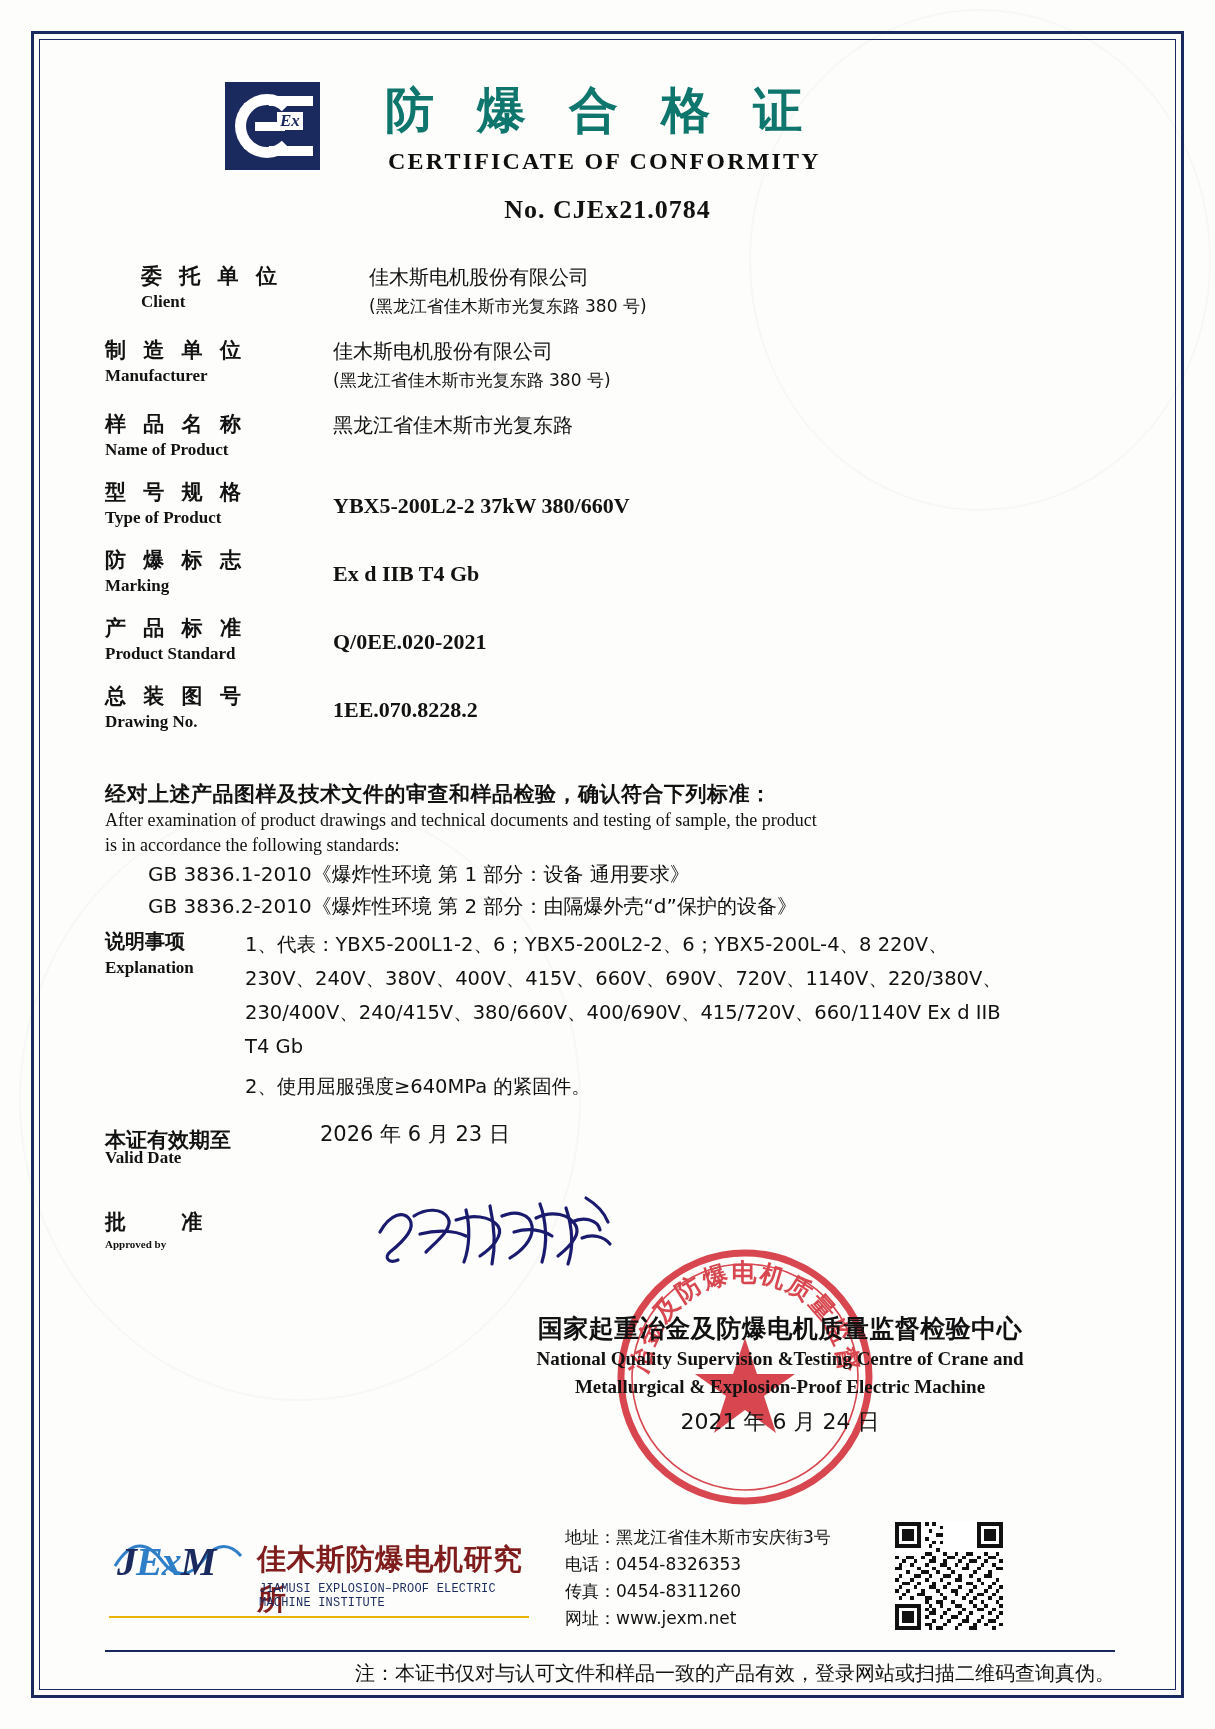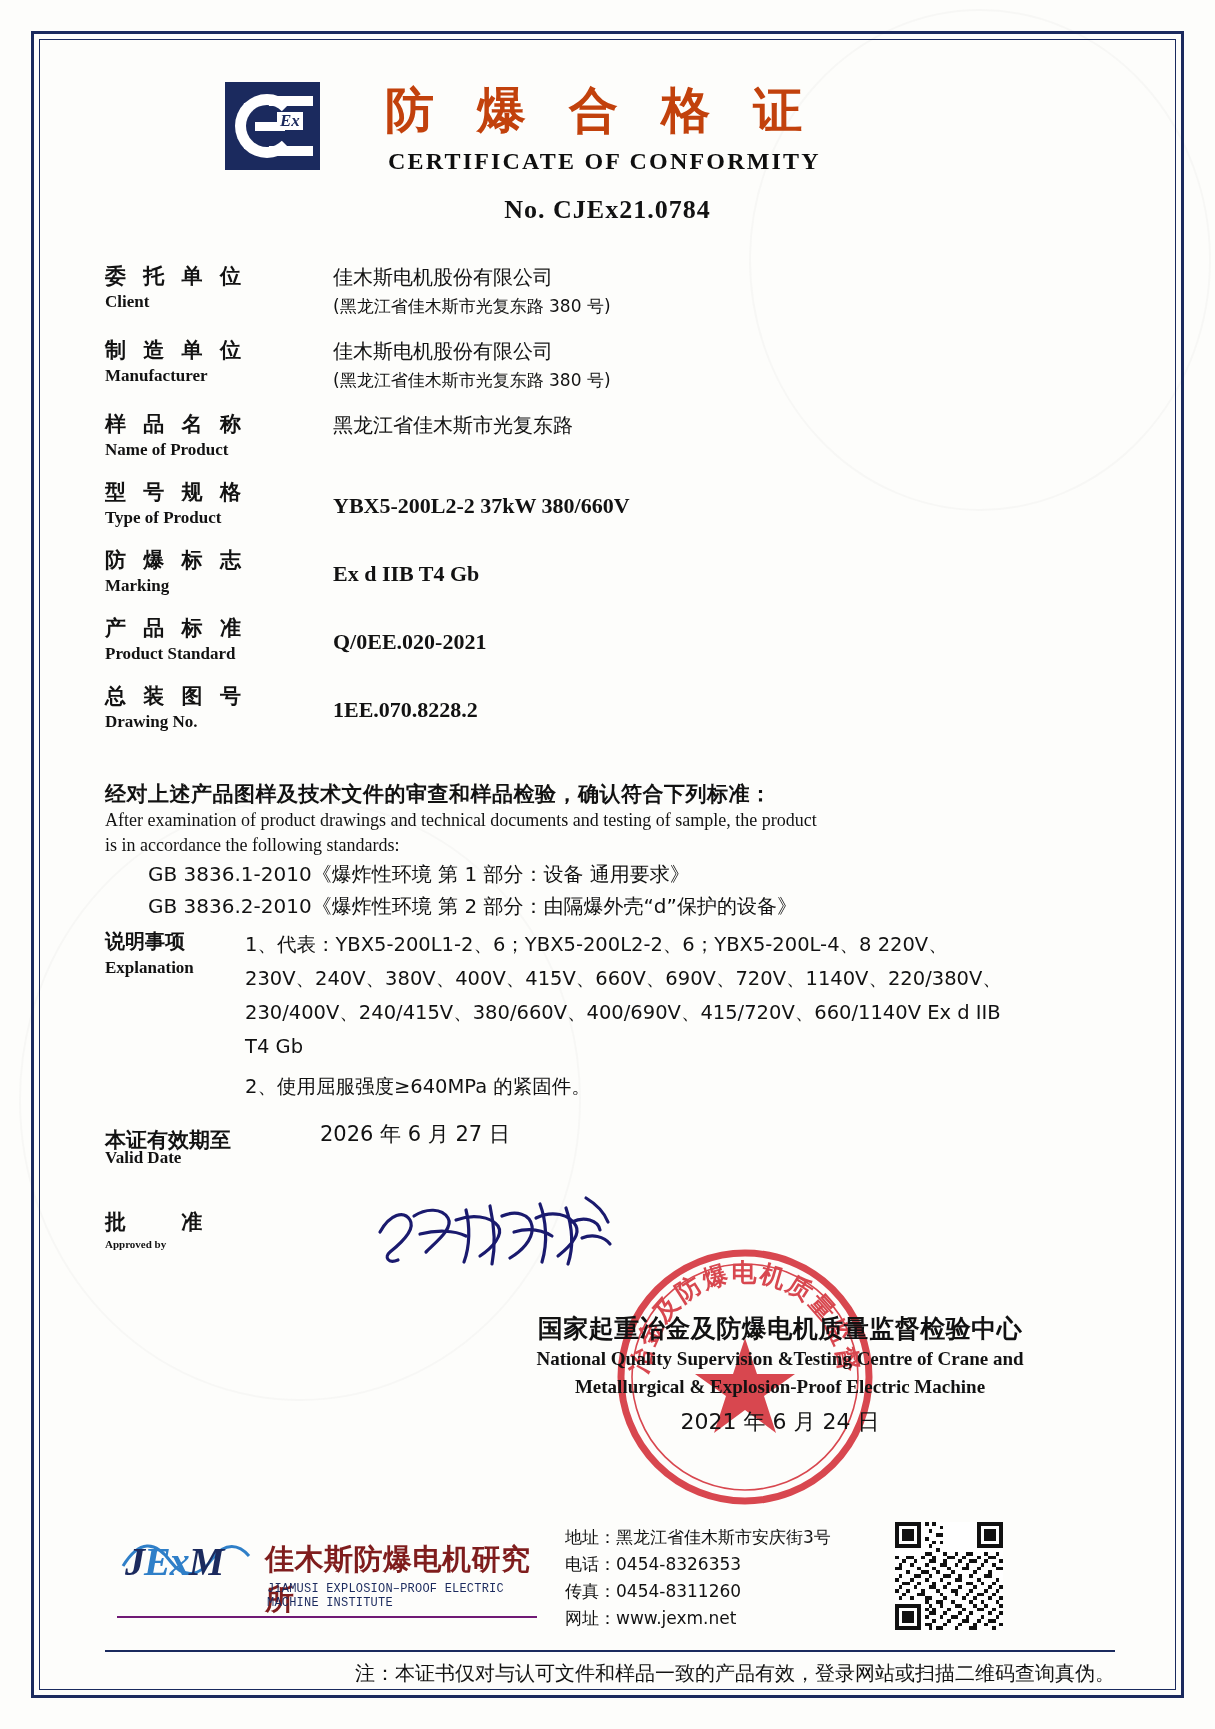--- a/index.html
+++ b/index.html
@@ -101,21 +101,21 @@
     padding: 0 3px;
     font-family: "Liberation Serif", serif;
   }
   .title-cn {
     position: absolute;
     left: 315px;
     top: 8px;
     font-size: 49px;
     letter-spacing: 13px;
     font-weight: bold;
-    color: #c2410c;
+    color: #0f766e;
     font-family: "DejaVu Sans", sans-serif;
   }
   .title-en {
     position: absolute;
     left: 318px;
     top: 78px;
     font-size: 24px;
     letter-spacing: 2.2px;
     font-weight: bold;
     color: #0f0f0f;
@@ -177,21 +177,21 @@
     margin-top: 13px;
   }
   .row .val-sub {
     position: absolute;
     left: 228px;
     top: 33px;
     font-size: 17px;
     font-family: "DejaVu Sans", sans-serif;
   }
 
-  .row-client { height: 74px; }
+  .row-client { height: 74px; margin-left: 36px; }
   .row-manufacturer { height: 74px; }
   .row-product { height: 68px; }
   .row-type { height: 68px; }
   .row-marking { height: 68px; }
   .row-standard { height: 68px; }
   .row-drawing { height: 60px; }
 
   
   .statement {
     position: absolute;
@@ -361,25 +361,25 @@
   
   .footer {
     position: absolute;
     left: 105px;
     top: 1520px;
     width: 1010px;
     height: 120px;
   }
   .inst-logo {
     position: absolute;
-    left: 12px;
+    left: 4px;
     top: 10px;
     width: 420px;
     height: 86px;
-    border-bottom: 2px solid #701a75;
+    border-bottom: 2px solid #eab308;
   }
   .jexm {
     position: absolute;
     left: 8px;
     top: 8px;
     font-size: 40px;
     font-weight: bold;
     font-style: italic;
     color: #1b2a5e;
     font-family: "Liberation Serif", serif;
@@ -544,21 +544,21 @@
       <div class="ln">230V、240V、380V、400V、415V、660V、690V、720V、1140V、220/380V、</div>
       <div class="ln">230/400V、240/415V、380/660V、400/690V、415/720V、660/1140V    Ex d IIB</div>
       <div class="ln">T4 Gb</div>
       <div class="ln exp-item2">2、使用屈服强度≥640MPa 的紧固件。</div>
     </div>
   </div>
 
   <div class="valid">
     <div class="lbl-cn">本证有效期至</div>
     <div class="lbl-en">Valid Date</div>
-    <div class="val">2026 年 6 月 27 日</div>
+    <div class="val">2026 年 6 月 23 日</div>
   </div>
 
   <div class="approved">
     <div class="lbl-cn">批 准</div>
     <div class="lbl-en">Approved by</div>
     <div class="signature">
       <svg viewBox="0 0 260 100" width="260" height="100">
         <g fill="none" stroke="#1a1a6e" stroke-width="3.2" stroke-linecap="round">
           <path d="M10,46 C20,28 34,24 40,34 C46,44 30,58 20,66 C14,71 18,78 28,74"></path>
           <path d="M44,30 C56,22 72,22 78,32 C84,42 66,56 56,66"></path>

